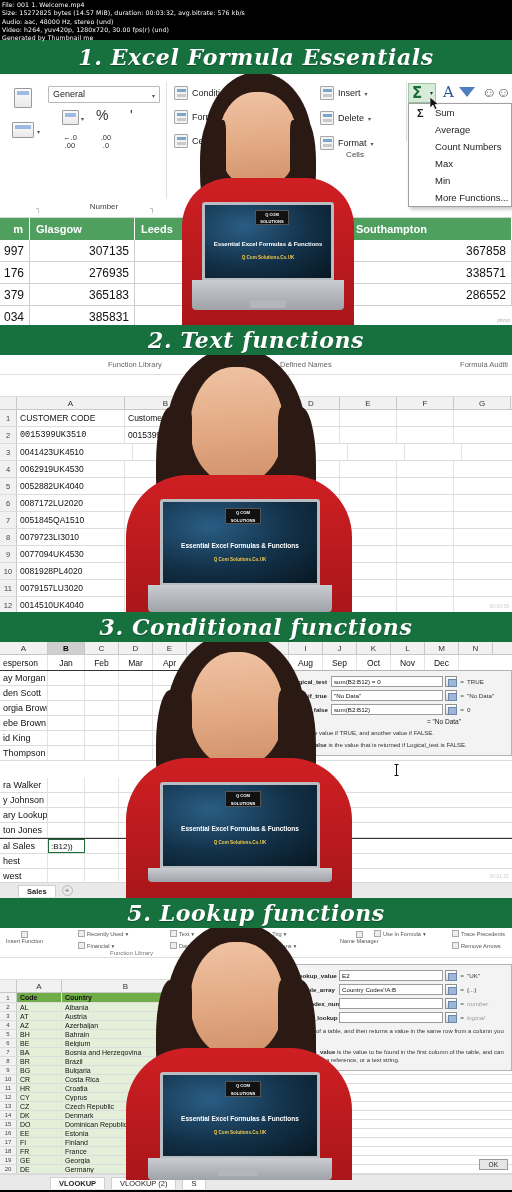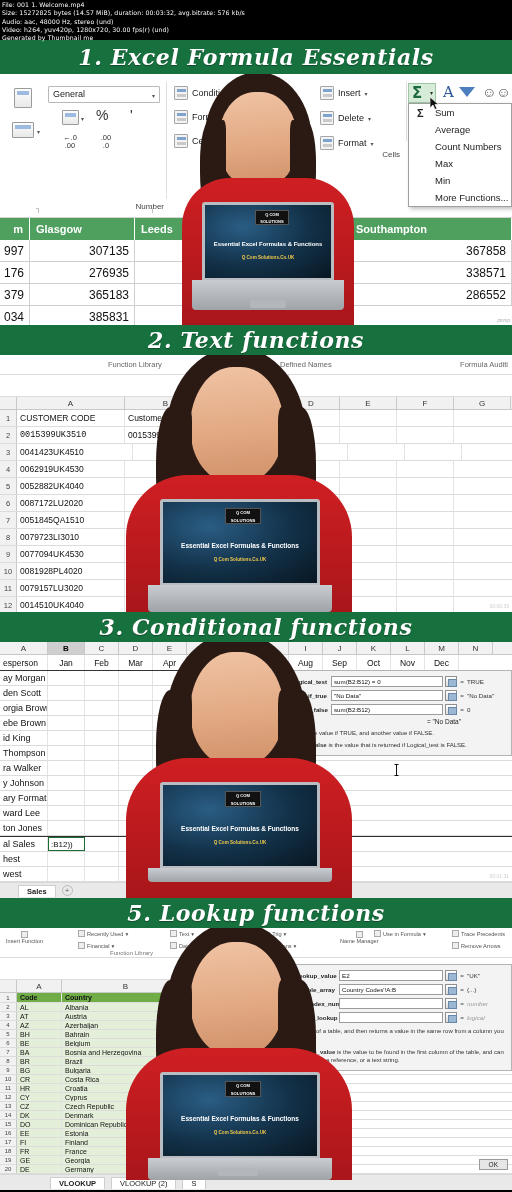--- a/index.html
+++ b/index.html
@@ -30,21 +30,21 @@
   .band.h1 { height:34px; }
   .band.h2 { height:30px; }
 
   
   .panel { position:relative; width:512px; overflow:hidden; background:#fff; }
 
   
   .p1 { height:251px; }
   .ribbon1 { position:absolute; inset:0 0 auto 0; height:144px; background:#fff;
              border-bottom:1px solid #d4d4d4; }
-  .grplabel { position:absolute; bottom:6px; width:100%; text-align:right;
+  .grplabel { position:absolute; bottom:6px; width:100%; text-align:center;
               font-size:8px; color:#444;margin-top:37px; }
   .grpsep { position:absolute; top:8px; bottom:18px; width:1px; background:#e0e0e0; }
 
   .numfmt {
     position:absolute; left:48px; top:12px; width:112px; height:17px;
     border:1px solid #b9b9b9; background:#fff; border-radius:1px;
     font-size:9px; color:#222; padding:2px 4px;
   }
   .numfmt .caret { position:absolute; right:4px; top:5px; font-size:6px; color:#555; }
   .numbtn { position:absolute; font-size:12px; color:#333; }
@@ -600,49 +600,40 @@
         </div>
       <div class="xrow" style="height:15px;">
           <div class="cell" style="width:48px;font-size:9px;"> Thompson</div>
           <div class="cell" style="width:37px;"></div>
           <div class="cell" style="width:34px;"></div>
           <div class="cell" style="width:34px;"></div>
           <div class="cell" style="width:34px;"></div>
           <div class="cell" style="width:34px;"></div>
           <div class="cell" style="width:34px;"></div>
         </div>
-      <div class="xrow" style="height:15px;">
+      <div class="xrow" style="height:15px;margin-top:17px;">
           <div class="cell" style="width:48px;font-size:9px;">ra Walker</div>
           <div class="cell" style="width:37px;"></div>
           <div class="cell" style="width:34px;"></div>
           <div class="cell" style="width:34px;"></div>
           <div class="cell" style="width:34px;"></div>
           <div class="cell" style="width:34px;"></div>
           <div class="cell" style="width:34px;"></div>
         </div>
       <div class="xrow" style="height:15px;">
           <div class="cell" style="width:48px;font-size:9px;">y Johnson</div>
           <div class="cell" style="width:37px;"></div>
           <div class="cell" style="width:34px;"></div>
           <div class="cell" style="width:34px;"></div>
           <div class="cell" style="width:34px;"></div>
           <div class="cell" style="width:34px;"></div>
           <div class="cell" style="width:34px;"></div>
         </div>
       <div class="xrow" style="height:15px;">
-          <div class="cell" style="width:48px;font-size:9px;">ary Format</div>
-          <div class="cell" style="width:37px;"></div>
-          <div class="cell" style="width:34px;"></div>
-          <div class="cell" style="width:34px;"></div>
-          <div class="cell" style="width:34px;"></div>
-          <div class="cell" style="width:34px;"></div>
-          <div class="cell" style="width:34px;"></div>
-        </div>
-      <div class="xrow" style="height:15px;">
-          <div class="cell" style="width:48px;font-size:9px;">ward Lee</div>
+          <div class="cell" style="width:48px;font-size:9px;">ary Lookup</div>
           <div class="cell" style="width:37px;"></div>
           <div class="cell" style="width:34px;"></div>
           <div class="cell" style="width:34px;"></div>
           <div class="cell" style="width:34px;"></div>
           <div class="cell" style="width:34px;"></div>
           <div class="cell" style="width:34px;"></div>
         </div>
       <div class="xrow" style="height:15px;">
           <div class="cell" style="width:48px;font-size:9px;">ton Jones</div>
           <div class="cell" style="width:37px;"></div>

